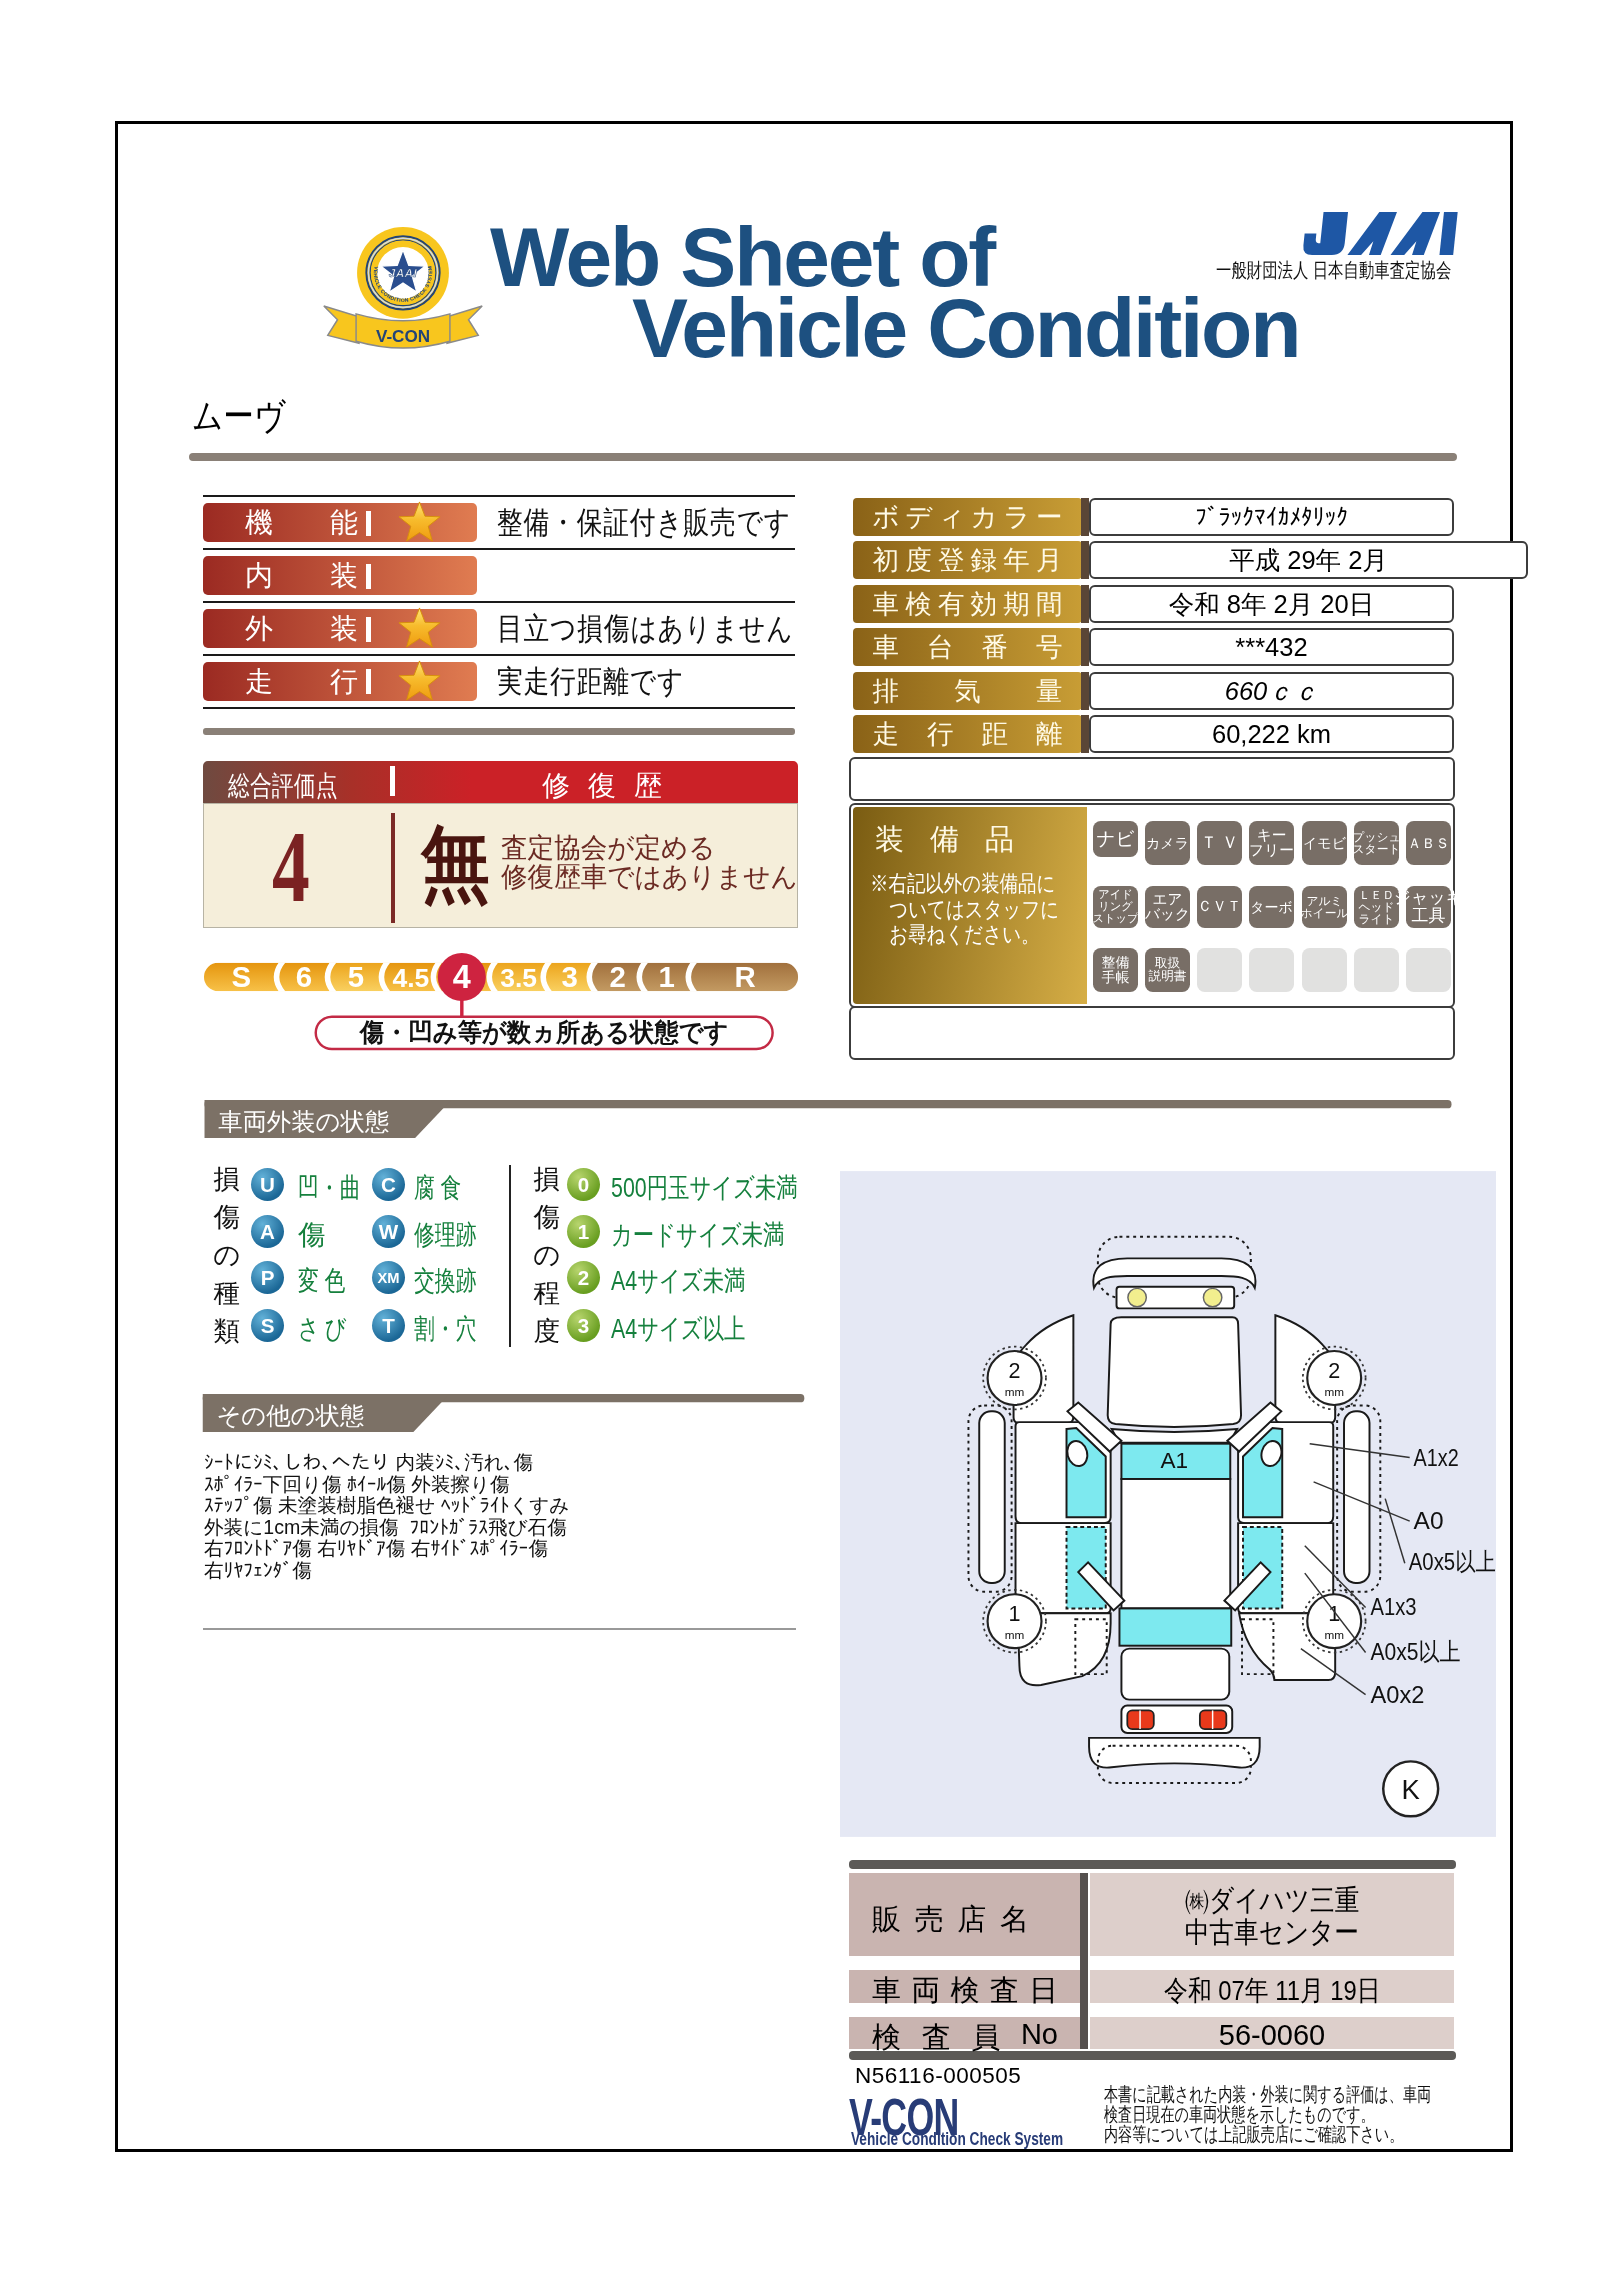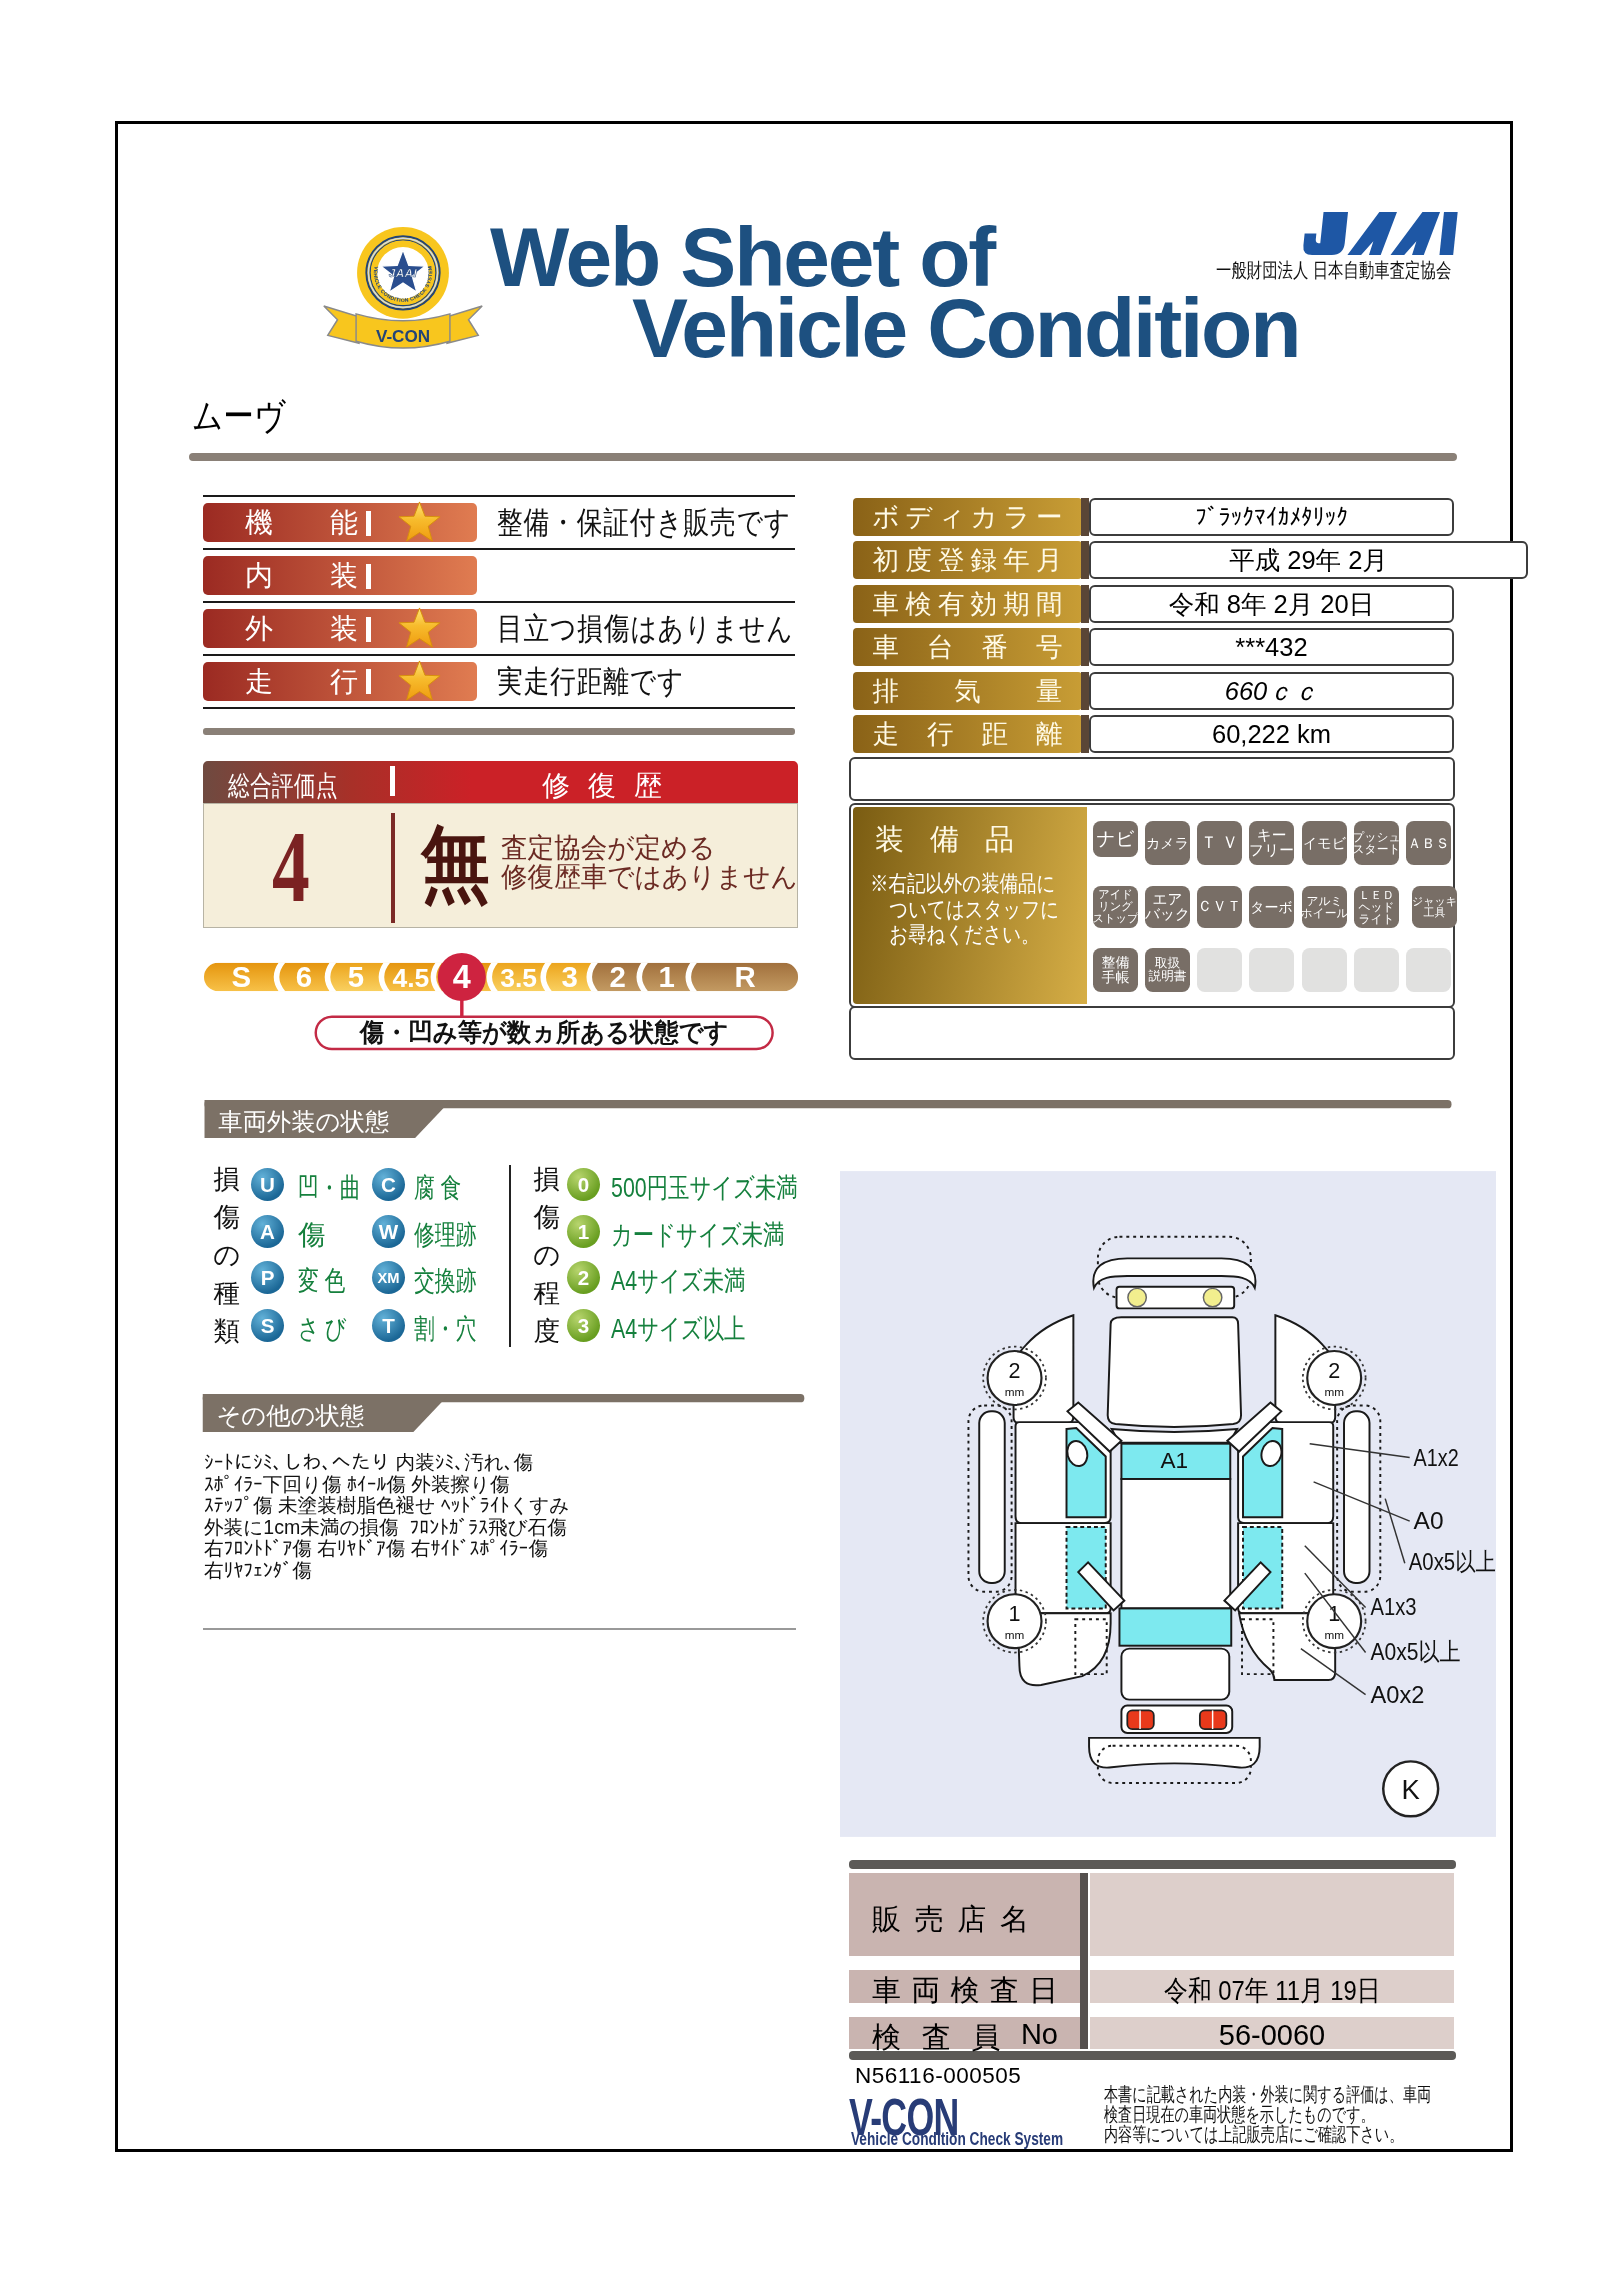--- a/index.html
+++ b/index.html
@@ -287,21 +287,21 @@
       </div>
       <div class="tag" style="left: 1249px; top: 886px; height: 42px; font-size: 14px;">
         <div>ターボ</div>
       </div>
       <div class="tag" style="left: 1302px; top: 886px; height: 42px; font-size: 11.8px;">
         <div>アルミ<br>ホイール</div>
       </div>
       <div class="tag" style="left: 1354px; top: 886px; height: 42px; font-size: 11.8px;">
         <div>ＬＥＤ<br>ヘッド<br>ライト</div>
       </div>
-      <div class="tag" style="left: 1406px; top: 886px; height: 42px; font-size: 11px; margin-left: 6px;">
+      <div class="tag" style="left: 1406px; top: 886px; height: 42px; font-size: 17px;">
         <div>ジャッキ<br>工具</div>
       </div>
       <div class="tag" style="left: 1093px; top: 948px; height: 44px; font-size: 14px;">
         <div>整備<br>手帳</div>
       </div>
       <div class="tag" style="left: 1145px; top: 948px; height: 44px; font-size: 12.7px;">
         <div>取扱<br>説明書</div>
       </div>
       <div class="tagempty" style="left: 1197px; top: 948px; height: 44px;"></div>
       <div class="tagempty" style="left: 1249px; top: 948px; height: 44px;"></div>
@@ -478,20 +478,21 @@
       <span>検</span>
       <span>査</span>
       <span>日</span>
     </div>
   <div class="abs" style="left:872px;top:2018px;width:186px;font-size:29px;color:#000;display:flex;justify-content:space-between;">
       <span>検</span>
       <span>査</span>
       <span>員</span>
       <span>No</span>
     </div>
+  <div class="abs" style="left:1090px;top:1884px;width:364px;text-align:center;font-size:29px;line-height:32px;color:#000;"><span class="sx" style="transform:scale(0.85,1);transform-origin:50% 0;">㈱ダイハツ三重<br>中古車センター</span></div>
   <div class="abs" style="left:1090px;top:1972px;width:364px;text-align:center;font-size:28px;color:#000;"><span class="sx" style="transform:scale(0.85,1);transform-origin:50% 0;">令和 07年 11月 19日</span></div>
   <div class="abs" style="left:1090px;top:2019px;width:364px;text-align:center;font-size:29px;color:#000;">56-0060</div>
 
   <div class="abs" style="left:855px;top:2063px;font-size:22.5px;color:#000;letter-spacing:0.5px;">N56116-000505</div>
   <div class="abs" style="left:849px;top:2088px;font-size:51px;font-weight:900;color:#283c77;letter-spacing:-1px;transform:scale(0.70,1);transform-origin:0 0;">V-CON</div>
   <div class="abs" style="left:851px;top:2129px;font-size:18px;font-weight:bold;color:#283c77;white-space:nowrap;transform:scale(0.76,1);transform-origin:0 0;">Vehicle Condition Check System</div>
   <div class="abs" style="left:1104px;top:2084px;font-size:19.6px;line-height:20px;color:#111;white-space:nowrap;transform:scale(0.72,1);transform-origin:0 0;">本書に記載された内装・外装に関する評価は、車両<br>検査日現在の車両状態を示したものです。<br>内容等については上記販売店にご確認下さい。</div>
 </div>
 
 

